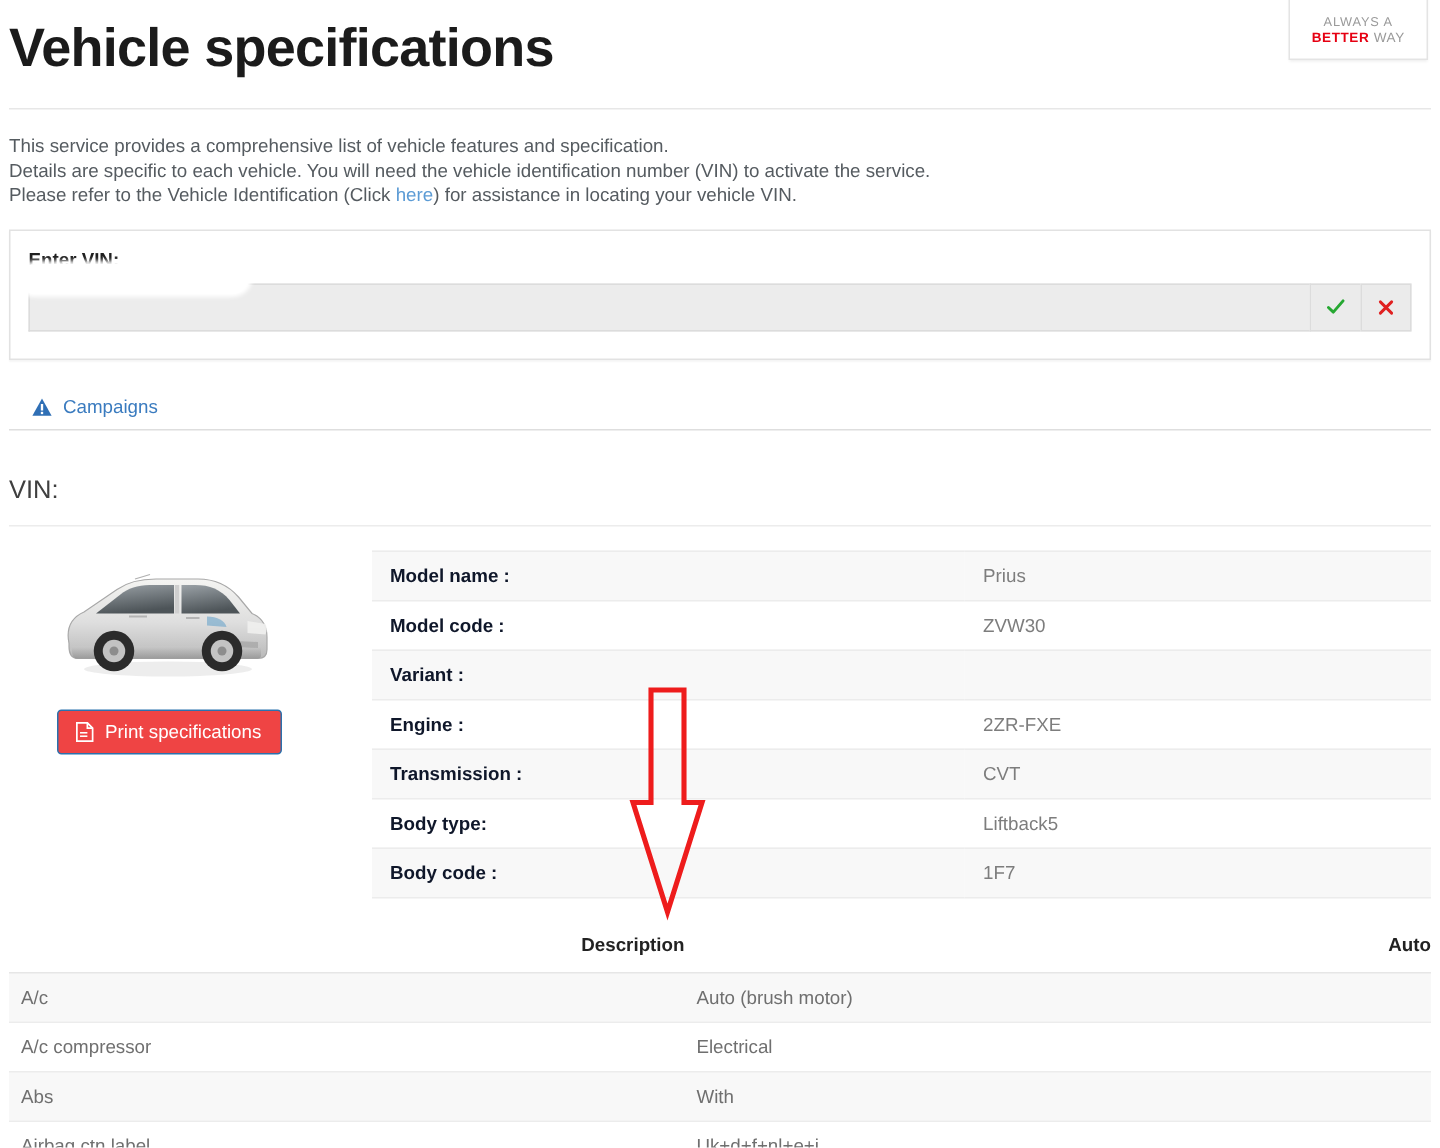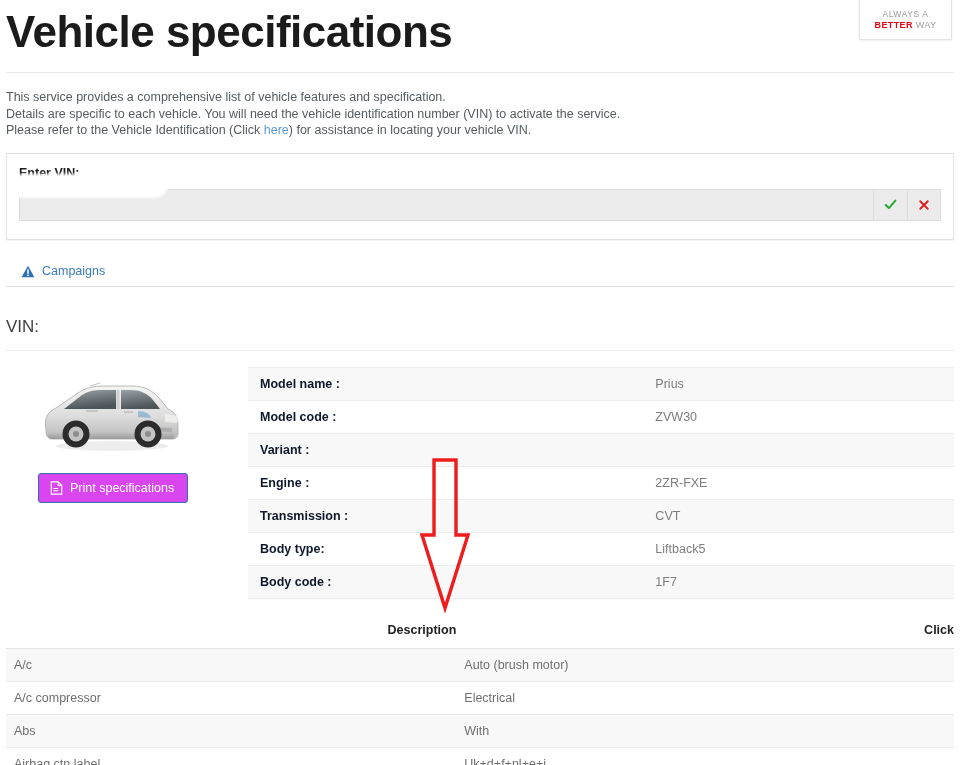--- a/index.html
+++ b/index.html
@@ -15,21 +15,21 @@
     width: 960px; height: 765px;
     background: #fff;
   }
 
   
   .header {
     position: relative;
     padding: 4px 0 0 0;
   }
   .page-title {
-    font-size: 44px;
+    font-size: 36px;
     font-weight: bold;
     color: #1b1b1b;
     letter-spacing: -0.5px;
     margin: 4px 4px 0 6px;
     line-height: 48px;
   }
   .logo-box {
     position: absolute;
     right: 8px; top: -4px;
     width: 93px; height: 44px;
@@ -158,21 +158,21 @@
   }
   .car-col {
     width: 242px;
     flex: 0 0 242px;
     padding-left: 32px;
     padding-top: 4px;
   }
   .car-photo { width: 145px; height: 86px; position: relative; }
   .print-btn {
     margin-top: 16px;
-    background: #d946ef;
+    background: #ef4444;
     border: 1px solid #2a72ae;
     border-radius: 3px;
     color: #fff;
     font-size: 12.5px;
     padding: 7px 13px 7px 11px;
     display: inline-flex;
     align-items: center;
     gap: 7px;
     cursor: pointer;
     font-family: "Liberation Sans", sans-serif;
@@ -359,21 +359,21 @@
           <td class="v">1F7</td>
         </tr>
       </tbody>
     </table>
   </div>
 
   <table class="desc-table">
     <thead>
       <tr>
         <th class="c1">Description</th>
-        <th>Click</th>
+        <th>Auto</th>
       </tr>
     </thead>
     <tbody>
       <tr class="odd">
         <td class="c1">A/c</td>
         <td>Auto (brush motor)</td>
       </tr>
       <tr>
         <td class="c1">A/c compressor</td>
         <td>Electrical</td>

